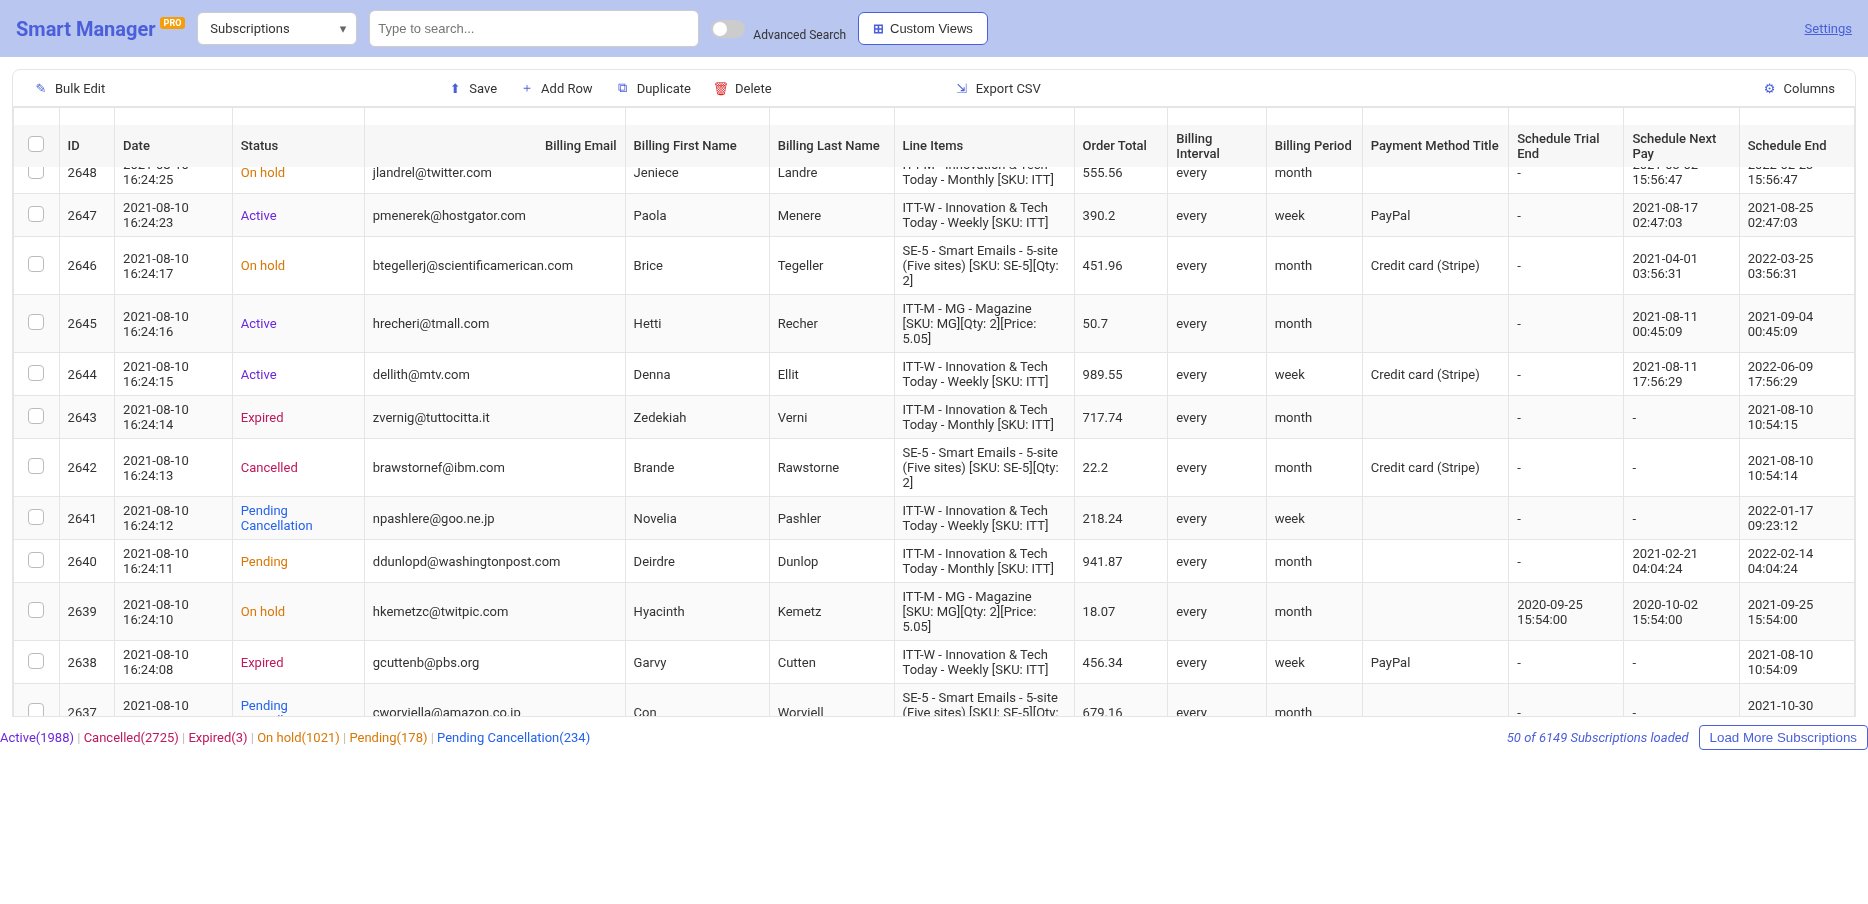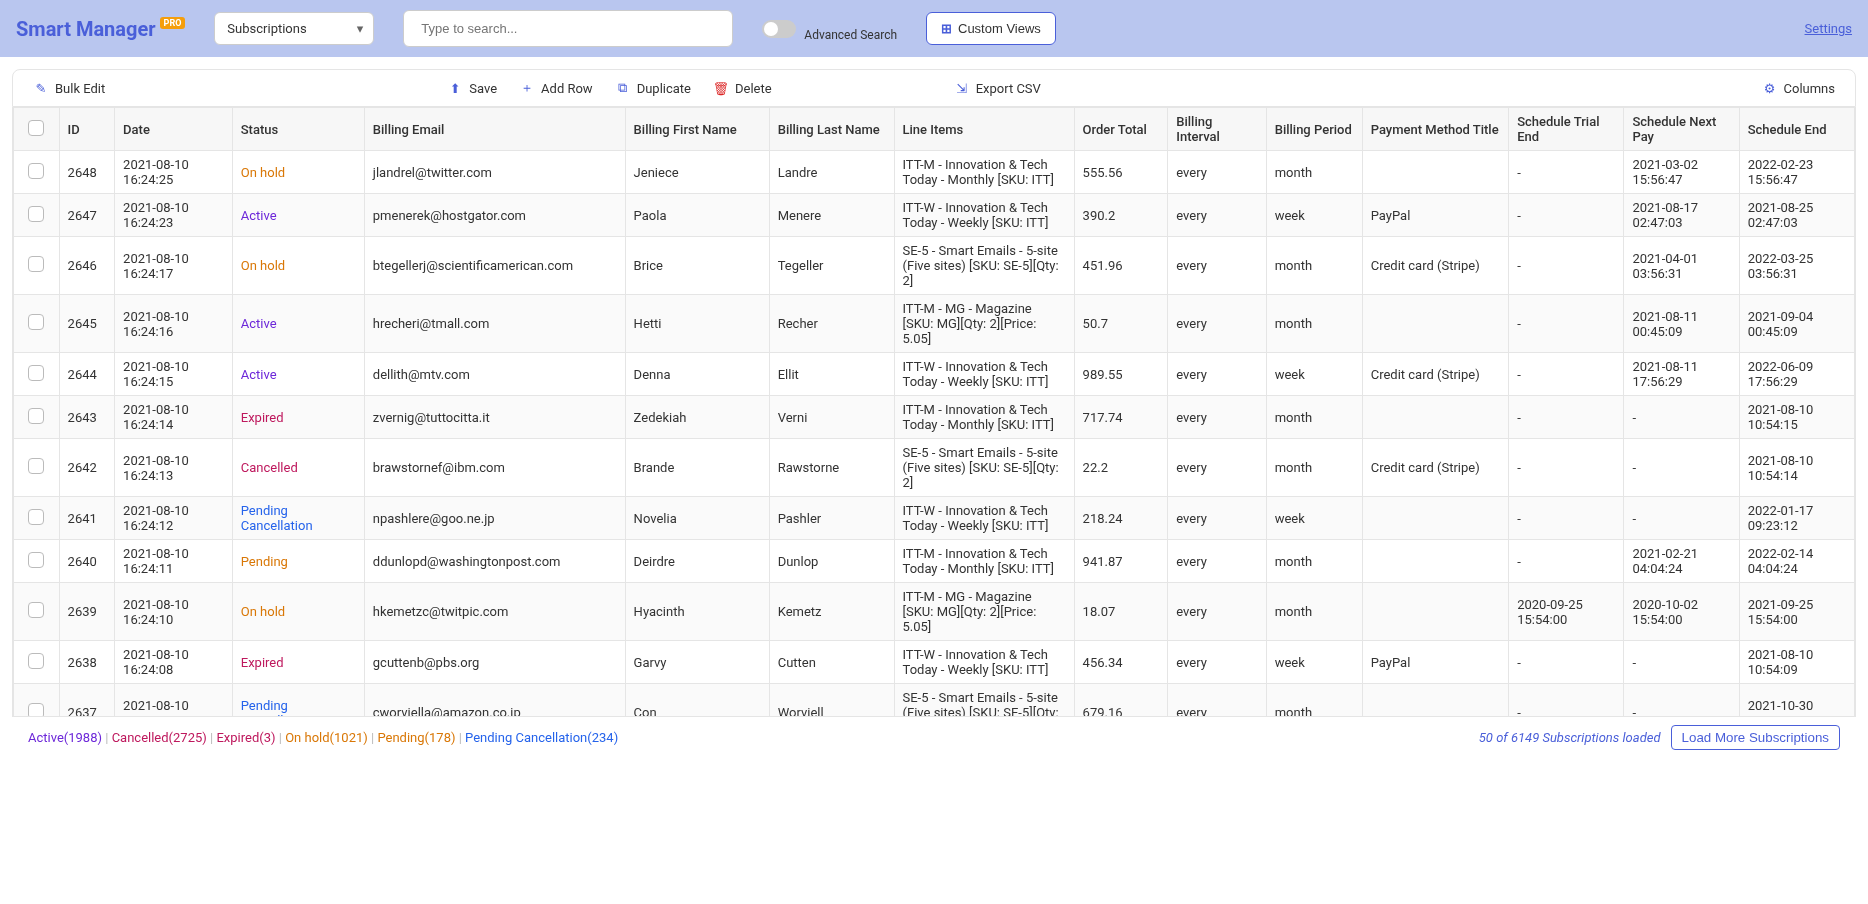--- a/index.html
+++ b/index.html
@@ -1,24 +1,24 @@
 <!DOCTYPE html>
 <html><head>
 <meta charset="utf-8">
 <style>
 * { box-sizing: border-box; margin: 0; padding: 0; }
 body { font-family: -apple-system, BlinkMacSystemFont, "Segoe UI", Roboto, sans-serif; font-size: 13px; color: #333; background: #fff; }
 
-.topbar { background: #b9c6ef; padding: 10px 16px; display: flex; align-items: center; gap: 29px; }
+.topbar { background: #b9c6ef; padding: 10px 16px; display: flex; align-items: center; gap: 12px; }
 .logo { font-size: 20px; font-weight: 700; color: #4a5fd9; display: flex; align-items: center; gap: 4px; }
 .pro-badge { background: #f59e0b; color: #fff; font-size: 9px; font-weight: 700; padding: 1px 4px; border-radius: 3px; position: relative; top: -6px; text-align: center; }
 .dashboard-select { background: #fff; border: 1px solid #ccc; border-radius: 6px; padding: 8px 30px 8px 12px; font-size: 13px; width: 160px; position: relative; }
 .dashboard-select::after { content: "▾"; position: absolute; right: 10px; color: #666; }
 .search-box { flex: 0 0 330px; }
-.search-box input { width: 100%; padding: 10px 17px; border: 1px solid #ccc; border-radius: 6px; font-size: 13px; }
+.search-box input { width: 100%; padding: 10px 8px; border: 1px solid #ccc; border-radius: 6px; font-size: 13px; }
 .toggle-wrap { display: flex; align-items: center; gap: 8px; }
 .toggle { width: 34px; height: 18px; background: #ccc; border-radius: 10px; position: relative; }
 .toggle::after { content: ""; position: absolute; width: 14px; height: 14px; background: #fff; border-radius: 50%; top: 2px; left: 2px; }
 .toggle-label { font-size: 12px; line-height: 1.1; margin-top: 15px; }
 .custom-views-btn { background: #fff; border: 1.5px solid #4a5fd9; color: #333; border-radius: 6px; padding: 8px 14px; display: flex; align-items: center; gap: 6px; font-size: 13px; cursor: pointer; }
 .cv-icon { color: #4a5fd9; font-weight: bold; }
 .spacer { flex: 1; }
 .settings-link { color: #4a5fd9; text-decoration: underline; font-size: 13px; cursor: pointer; }
 
 .toolbar { display: flex; align-items: center; padding: 10px 20px; gap: 22px; border: 1px solid #e5e5e5; border-radius: 8px 8px 0 0; margin: 12px 12px 0 12px; }
@@ -26,46 +26,46 @@
 .tb-icon { width: 16px; height: 16px; display: inline-flex; align-items: center; justify-content: center; }
 .ic-blue { color: #4a5fd9; }
 .ic-red { color: #dc2626; }
 .tb-group-center { display: flex; gap: 22px; margin-left: 320px; }
 .tb-export { margin-left: 160px; }
 .tb-columns { margin-left: auto; }
 
 .grid-wrap { margin: 0 12px; border: 1px solid #e5e5e5; border-top: none; overflow-x: auto; max-height: 610px; overflow-y: auto; }
 table { border-collapse: collapse; width: 100%; min-width: 1520px; }
 th, td { border: 1px solid #e5e5e5; padding: 6px 8px; text-align: left; vertical-align: middle; font-size: 13px; }
-th { background: #f7f7f7; font-weight: 500; position: sticky; top: 0; z-index: 1; }
+th { background: #f7f7f7; font-weight: 500; position: sticky; top: 17px; z-index: 1; }
 .chk-col { width: 38px; text-align: center; }
 .chk { width: 16px; height: 16px; border: 1.5px solid #bbb; border-radius: 4px; display: inline-block; background: #fff; }
 .col-id { width: 46px; }
 .col-date { width: 98px; }
 .col-status { width: 110px; }
-.col-email { width: 186px; }
+.col-email { width: 186px; text-align: right; }
 .col-fn { width: 120px; }
 .col-ln { width: 104px; }
 .col-line { width: 150px; }
 .col-total { width: 78px; }
 .col-binterval { width: 82px; }
 .col-bperiod { width: 80px; }
 .col-pay { width: 122px; }
 .col-trial { width: 96px; }
 .col-next { width: 96px; }
 .col-end { width: 96px; }
 tr:nth-child(even) td { background: #fafafa; }
 
 .st-active { color: #6d28d9; }
 .st-onhold { color: #d97706; }
 .st-pending { color: #d97706; }
 .st-pendingcancel { color: #2563eb; }
 .st-expired, .st-cancelled { color: #be185d; }
 
-.footer { display: flex; align-items: center; padding: 8px 28px; gap: 10px; font-size: 13px; }
+.footer { display: flex; align-items: center; padding: 8px 0; gap: 10px; font-size: 13px; }
 .footer .summary-item { }
 .footer .sep { color: #bbb; }
 .footer .spacer2 { flex: 1; }
 .loaded-text { color: #4a5fd9; font-style: italic; }
 .load-more { border: 1.5px solid #4a5fd9; color: #4a5fd9; background: #fff; padding: 4px 10px; border-radius: 4px; cursor: pointer; text-align: center; }
 </style>
 </head>
 <body>
 
 <div class="topbar">

